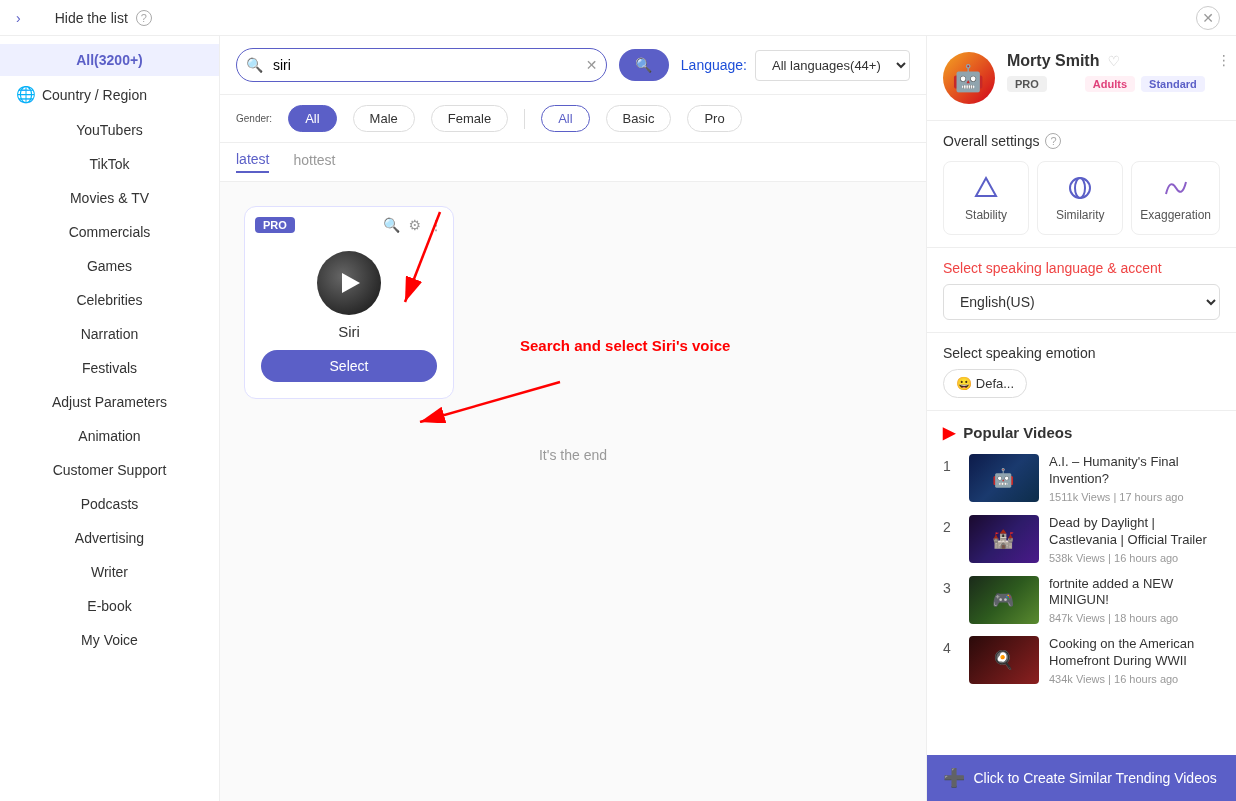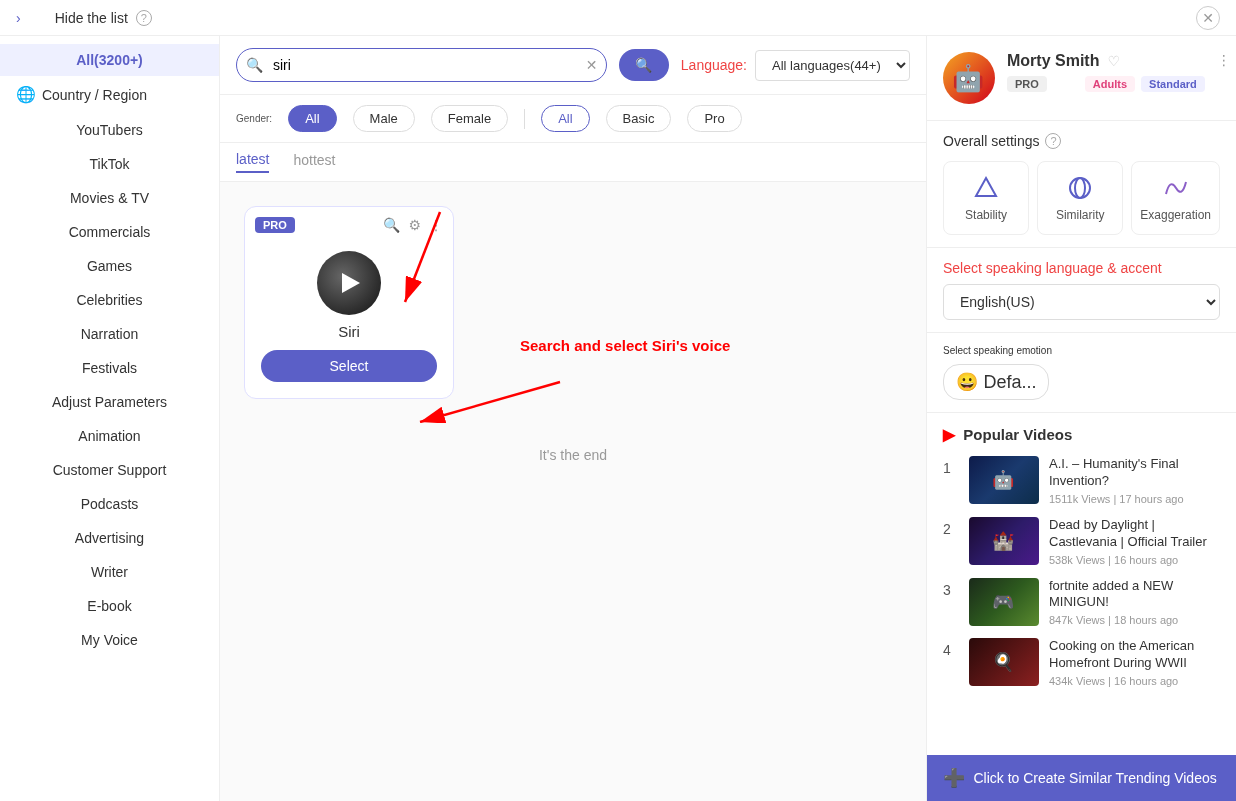--- a/index.html
+++ b/index.html
@@ -26,21 +26,21 @@
     .center-panel { flex: 1; display: flex; flex-direction: column; overflow: hidden; }
 
     
     .search-bar { display: flex; align-items: center; gap: 12px; padding: 12px 16px; background: #fff; border-bottom: 1px solid #eee; }
     .search-input-wrapper { position: relative; flex: 1; max-width: 560px; }
     .search-input-wrapper input { width: 100%; padding: 8px 36px 8px 36px; border: 1.5px solid #5b5fc7; border-radius: 20px; font-size: 14px; outline: none; }
     .search-icon-left { position: absolute; left: 10px; top: 50%; transform: translateY(-50%); color: #999; font-size: 14px; }
     .search-clear { position: absolute; right: 10px; top: 50%; transform: translateY(-50%); color: #999; font-size: 14px; cursor: pointer; }
     .search-btn { background: #5b5fc7; color: #fff; border: none; border-radius: 20px; padding: 8px 16px; cursor: pointer; font-size: 14px; display: flex; align-items: center; gap: 4px; }
     .language-selector { display: flex; align-items: center; gap: 8px; margin-left: auto; }
-    .language-selector label { color: #ef4444; font-size: 14px; }
+    .language-selector label { color: #1d4ed8; font-size: 14px; }
     .language-dropdown { border: 1px solid #ddd; border-radius: 4px; padding: 6px 12px; font-size: 13px; color: #333; cursor: pointer; background: #fff; }
 
     
     .filters { display: flex; align-items: center; gap: 16px; padding: 10px 16px; background: #fff; border-bottom: 1px solid #eee; }
     .filter-label { color: #555; font-size: 10px; }
     .filter-btn { padding: 5px 16px; border-radius: 16px; border: 1.5px solid #ddd; background: #fff; cursor: pointer; font-size: 13px; color: #333; }
     .filter-btn.active { border-color: #5b5fc7; background: #5b5fc7; color: #fff; }
     .filter-divider { width: 1px; height: 20px; background: #ddd; }
     .filter-btn-outline { padding: 5px 16px; border-radius: 16px; border: 1.5px solid #5b5fc7; background: #fff; color: #5b5fc7; cursor: pointer; font-size: 13px; }
 
@@ -79,22 +79,22 @@
     .overall-settings-title { display: flex; align-items: center; gap: 6px; font-size: 14px; font-weight: 500; color: #333; margin-bottom: 12px; }
     .settings-icons { display: flex; gap: 8px; }
     .settings-icon-btn { flex: 1; display: flex; flex-direction: column; align-items: center; gap: 6px; padding: 12px 8px; border: 1px solid #eee; border-radius: 8px; cursor: pointer; color: #5b5fc7; }
     .settings-icon-btn svg { width: 28px; height: 28px; }
     .settings-icon-label { font-size: 12px; color: #555; }
 
     .speaking-section { padding: 12px 16px; border-bottom: 1px solid #eee; }
     .speaking-label { font-size: 14px; color: #ef4444; margin-bottom: 8px; }
 
     .emotion-section { padding: 12px 16px; border-bottom: 1px solid #eee; }
-    .emotion-label { font-size: 10px; color: #333; margin-bottom: 8px; }
-    .emotion-btn { padding: 6px 12px; border: 1px solid #ddd; border-radius: 16px; font-size: 18px; color: #333; background: #fff; cursor: pointer; display: inline-flex; align-items: center; gap: 4px; }
+    .emotion-label { font-size: 14px; color: #333; margin-bottom: 8px; }
+    .emotion-btn { padding: 6px 12px; border: 1px solid #ddd; border-radius: 16px; font-size: 13px; color: #333; background: #fff; cursor: pointer; display: inline-flex; align-items: center; gap: 4px; }
 
     .popular-section { padding: 12px 16px; flex: 1; }
     .popular-title { display: flex; align-items: center; gap: 8px; font-size: 15px; font-weight: 600; color: #333; margin-bottom: 12px; }
     .popular-icon { color: #ff0000; font-size: 16px; }
     .video-item { display: flex; gap: 10px; margin-bottom: 12px; align-items: flex-start; }
     .video-number { font-size: 14px; color: #555; width: 16px; flex-shrink: 0; margin-top: 4px; }
     .video-thumb { width: 70px; height: 48px; border-radius: 4px; flex-shrink: 0; overflow: hidden; }
     .video-info { flex: 1; }
     .video-title { font-size: 13px; font-weight: 500; color: #333; line-height: 1.3; margin-bottom: 3px; }
     .video-meta { font-size: 11px; color: #999; }

